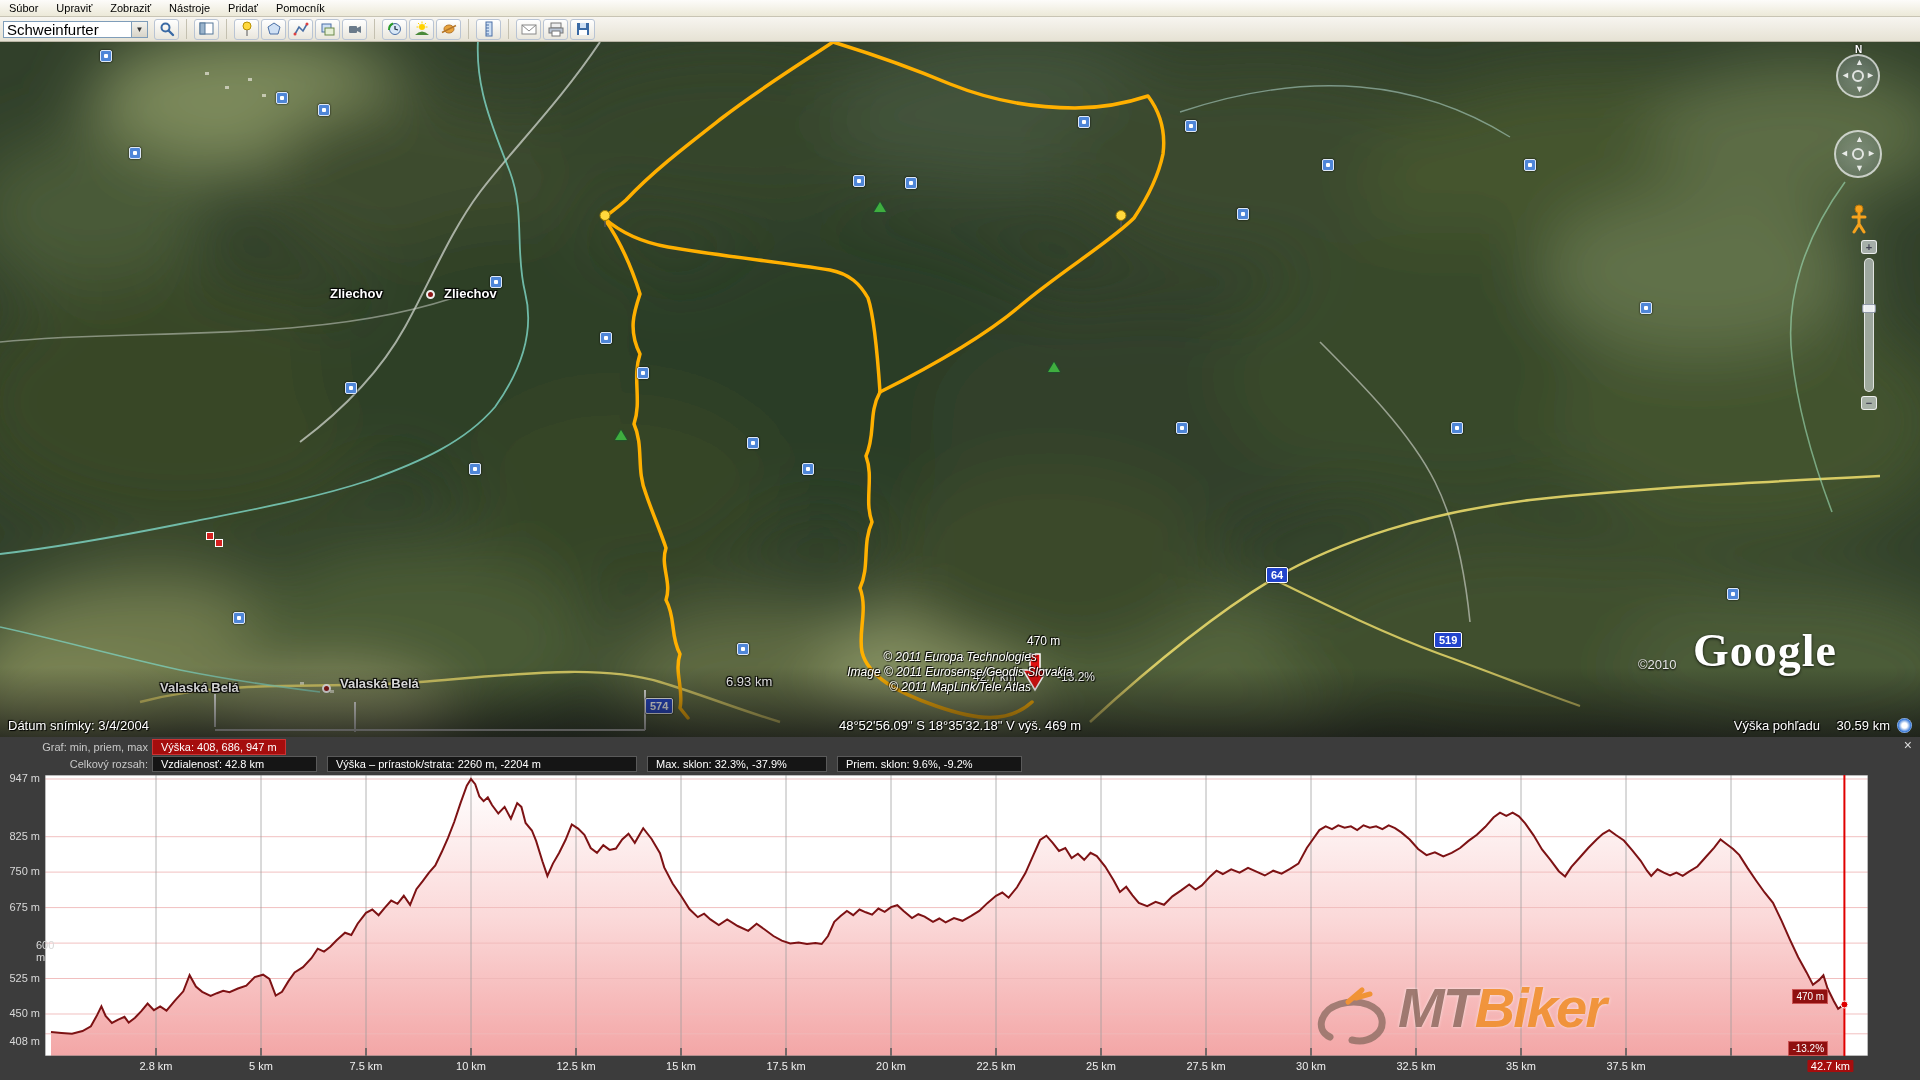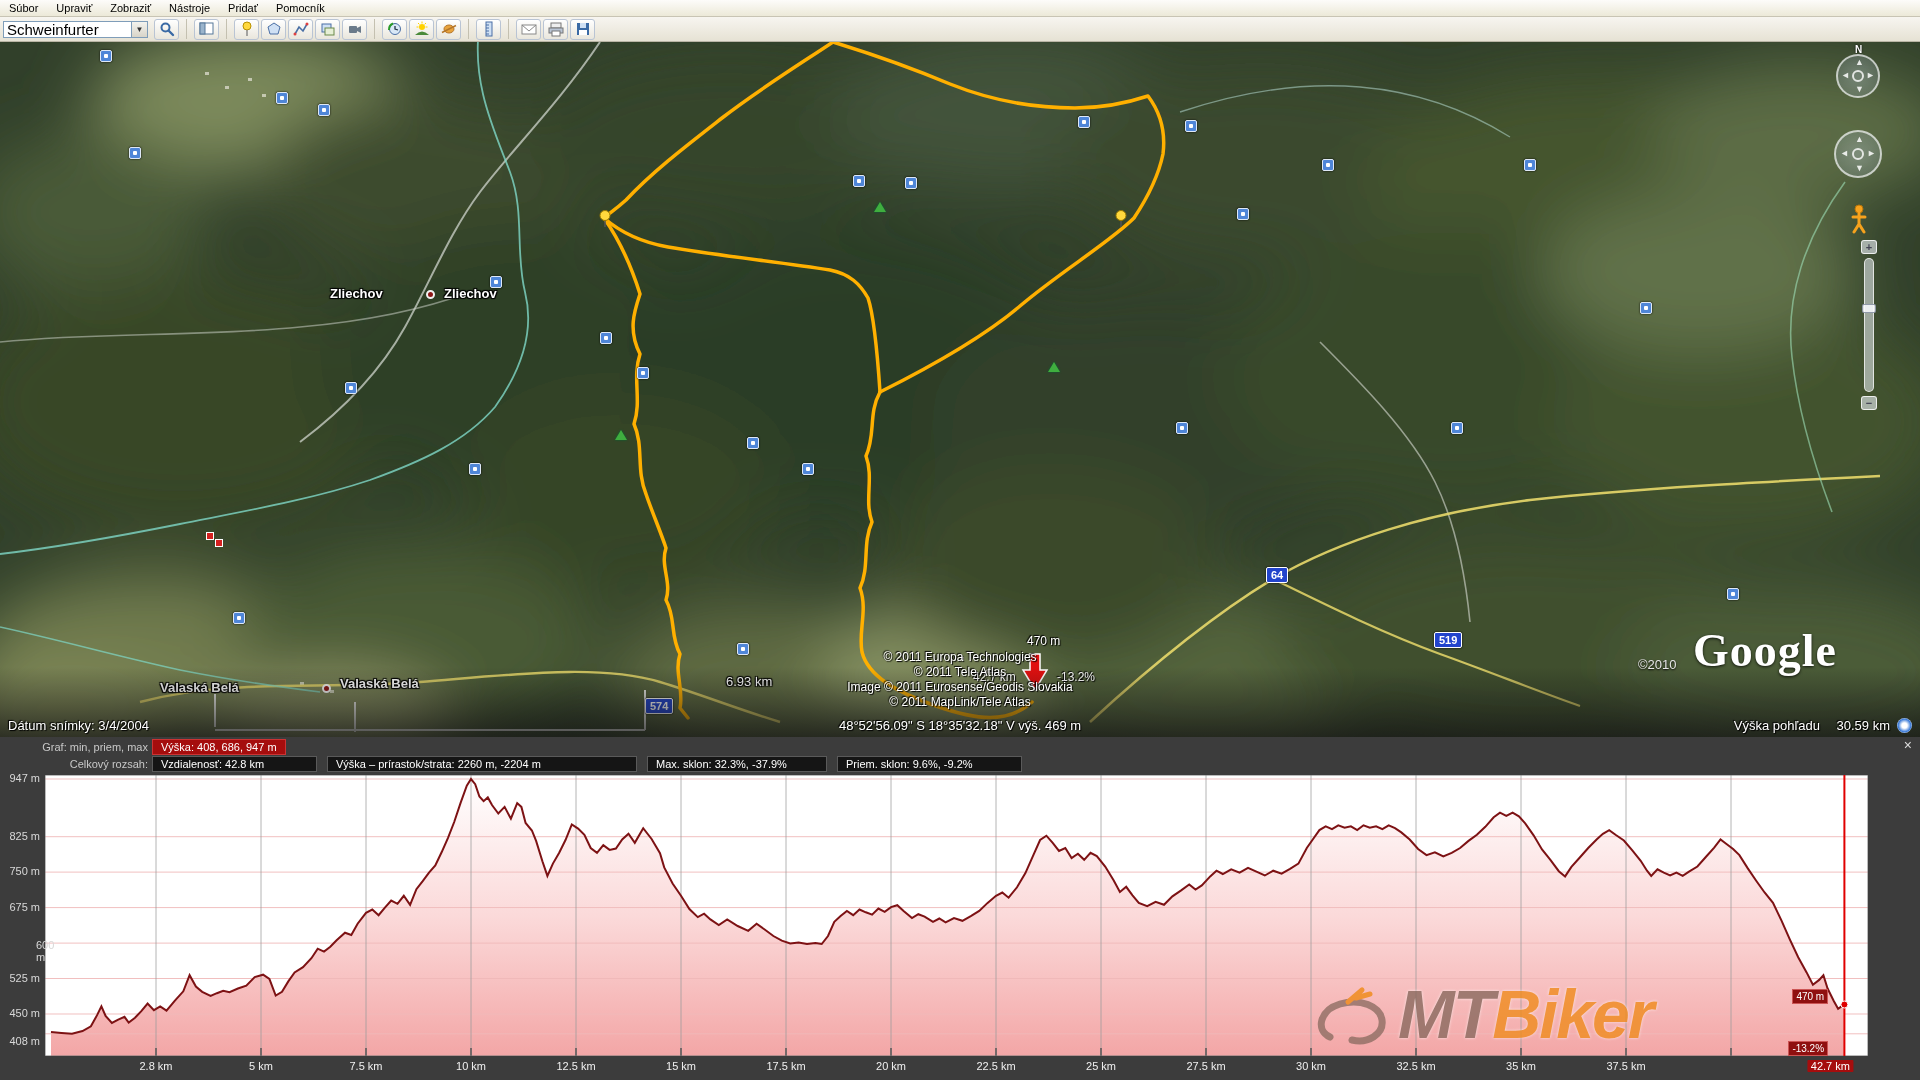--- a/index.html
+++ b/index.html
@@ -46,21 +46,21 @@
   .tri-marker { position:absolute; width:0; height:0;
     border-left:6px solid transparent; border-right:6px solid transparent; border-bottom:10px solid #3fae3f;
     filter:drop-shadow(0 0 1px #063); }
   .red-marker { position:absolute; width:8px; height:8px; background:#d42020; border:1px solid #fff; }
   #red-arrow { position:absolute; }
   .map-overlay-text { position:absolute; color:#fff; font-size:12px; white-space:nowrap;
     text-shadow:1px 1px 1px #000, -1px -1px 1px #000; }
   #map-fade { position:absolute; left:0; bottom:0; width:100%; height:70px;
     background:linear-gradient(rgba(0,0,0,0),rgba(20,20,20,.72)); }
   #copyright { position:absolute; left:0; width:1920px; text-align:center; }
-  #copyright div { font-size:12px; line-height:15px; }
+  #copyright div { font-size:12px; line-height:15px;font-style:italic; }
   #google-logo { position:absolute; font-family:"Liberation Serif",serif; font-weight:bold;
     color:#fff; font-size:46px; letter-spacing:1px; text-shadow:0 1px 3px rgba(0,0,0,.8); }
   #google-year { position:absolute; color:#e6e6e6; font-size:13px; text-shadow:0 1px 2px #000; }
 
   
   .nav-ring { position:absolute; border-radius:50%; border:2px solid rgba(255,255,255,.65);
     background:radial-gradient(rgba(210,225,245,.30),rgba(150,170,200,.18)); }
   .nav-ring .c { position:absolute; left:50%; top:50%; transform:translate(-50%,-50%);
     width:12px; height:12px; border-radius:50%; border:2px solid rgba(255,255,255,.8); }
   .nav-arrow { position:absolute; color:rgba(255,255,255,.85); font-size:9px; line-height:9px; }
@@ -80,21 +80,21 @@
   .stat-box { position:absolute; background:#151515; border:1px solid #5a5a5a; color:#fff;
     font-size:11px; padding:1px 8px; white-space:nowrap; }
   .stat-red { background:#a50d0d; border-color:#c33; }
   #chart-close { position:absolute; right:8px; top:1px; color:#ddd; font-size:14px; line-height:14px; }
   #plot-wrap { position:absolute; left:45px; top:38px; }
   .ytick { position:absolute; color:#d8d8d8; font-size:11px; width:40px; text-align:right; }
   .xtick { position:absolute; color:#f0f0f0; font-size:11px; transform:translateX(-50%); white-space:nowrap; }
   .xtick-red { background:#a50d0d; padding:0 3px; border-radius:1px; color:#fff; }
   .cursor-box { position:absolute; background:#8f1010; border:1px solid #c55;
     color:#fff; font-size:10px; padding:0 3px; line-height:13px; white-space:nowrap; }
-  #watermark { position:absolute; left:1398px; top:238px; font-size:68px; font-weight:bold;
+  #watermark { position:absolute; left:1398px; top:238px; font-size:56px; font-weight:bold;
     font-style:italic; opacity:.8; white-space:nowrap;
     text-shadow:0 0 3px rgba(255,255,255,.9); letter-spacing:-2px; }
   #watermark .wm1 { color:#8a6a5f; } #watermark .wm2 { color:#f08c1e; }
   #wm-swirl { position:absolute; left:1310px; top:245px; opacity:.85; }
 </style>
 </head>
 <body>
 
 <div id="app">
 
@@ -348,21 +348,20 @@
       </svg>
     </div>
     <div class="map-overlay-text" id="cursor-elev" style="left: 1027px; top: 592px;">470 m</div>
     <div class="map-overlay-text" id="cursor-dist" style="left: 973px; top: 628px;">42.7 km</div>
     <div class="map-overlay-text" id="cursor-slope" style="left: 1057px; top: 628px;">-13.2%</div>
 
     <div id="map-fade"></div>
 
     <div id="copyright" style="top:608px;">
         <div class="map-overlay-text" style="position: static;">© 2011 Europa Technologies</div>
-        <div class="map-overlay-text" style="position: static;">© 2011 Tele Atlas</div>
         <div class="map-overlay-text" style="position: static;">Image © 2011 Eurosense/Geodis Slovakia</div>
         <div class="map-overlay-text" style="position: static;">© 2011 MapLink/Tele Atlas</div>
       </div>
     <div class="map-overlay-text" style="left:0;width:1920px;text-align:center;top:676px;font-size:13px;">48°52'56.09" S   18°35'32.18" V   výš.   469 m</div>
     <div class="map-overlay-text" style="left:8px;top:676px;font-size:13px;">Dátum snímky: 3/4/2004</div>
     <div class="map-overlay-text" style="right:100px;top:676px;font-size:13px;">Výška pohľadu</div>
     <div class="map-overlay-text" style="right:30px;top:676px;font-size:13px;">30.59 km</div>
     <div style="position:absolute;right:8px;top:676px;width:15px;height:15px;border-radius:50%;
                 background:radial-gradient(#fff 25%, #3a7ad8 60%, #dce8f8 75%);"></div>
 

